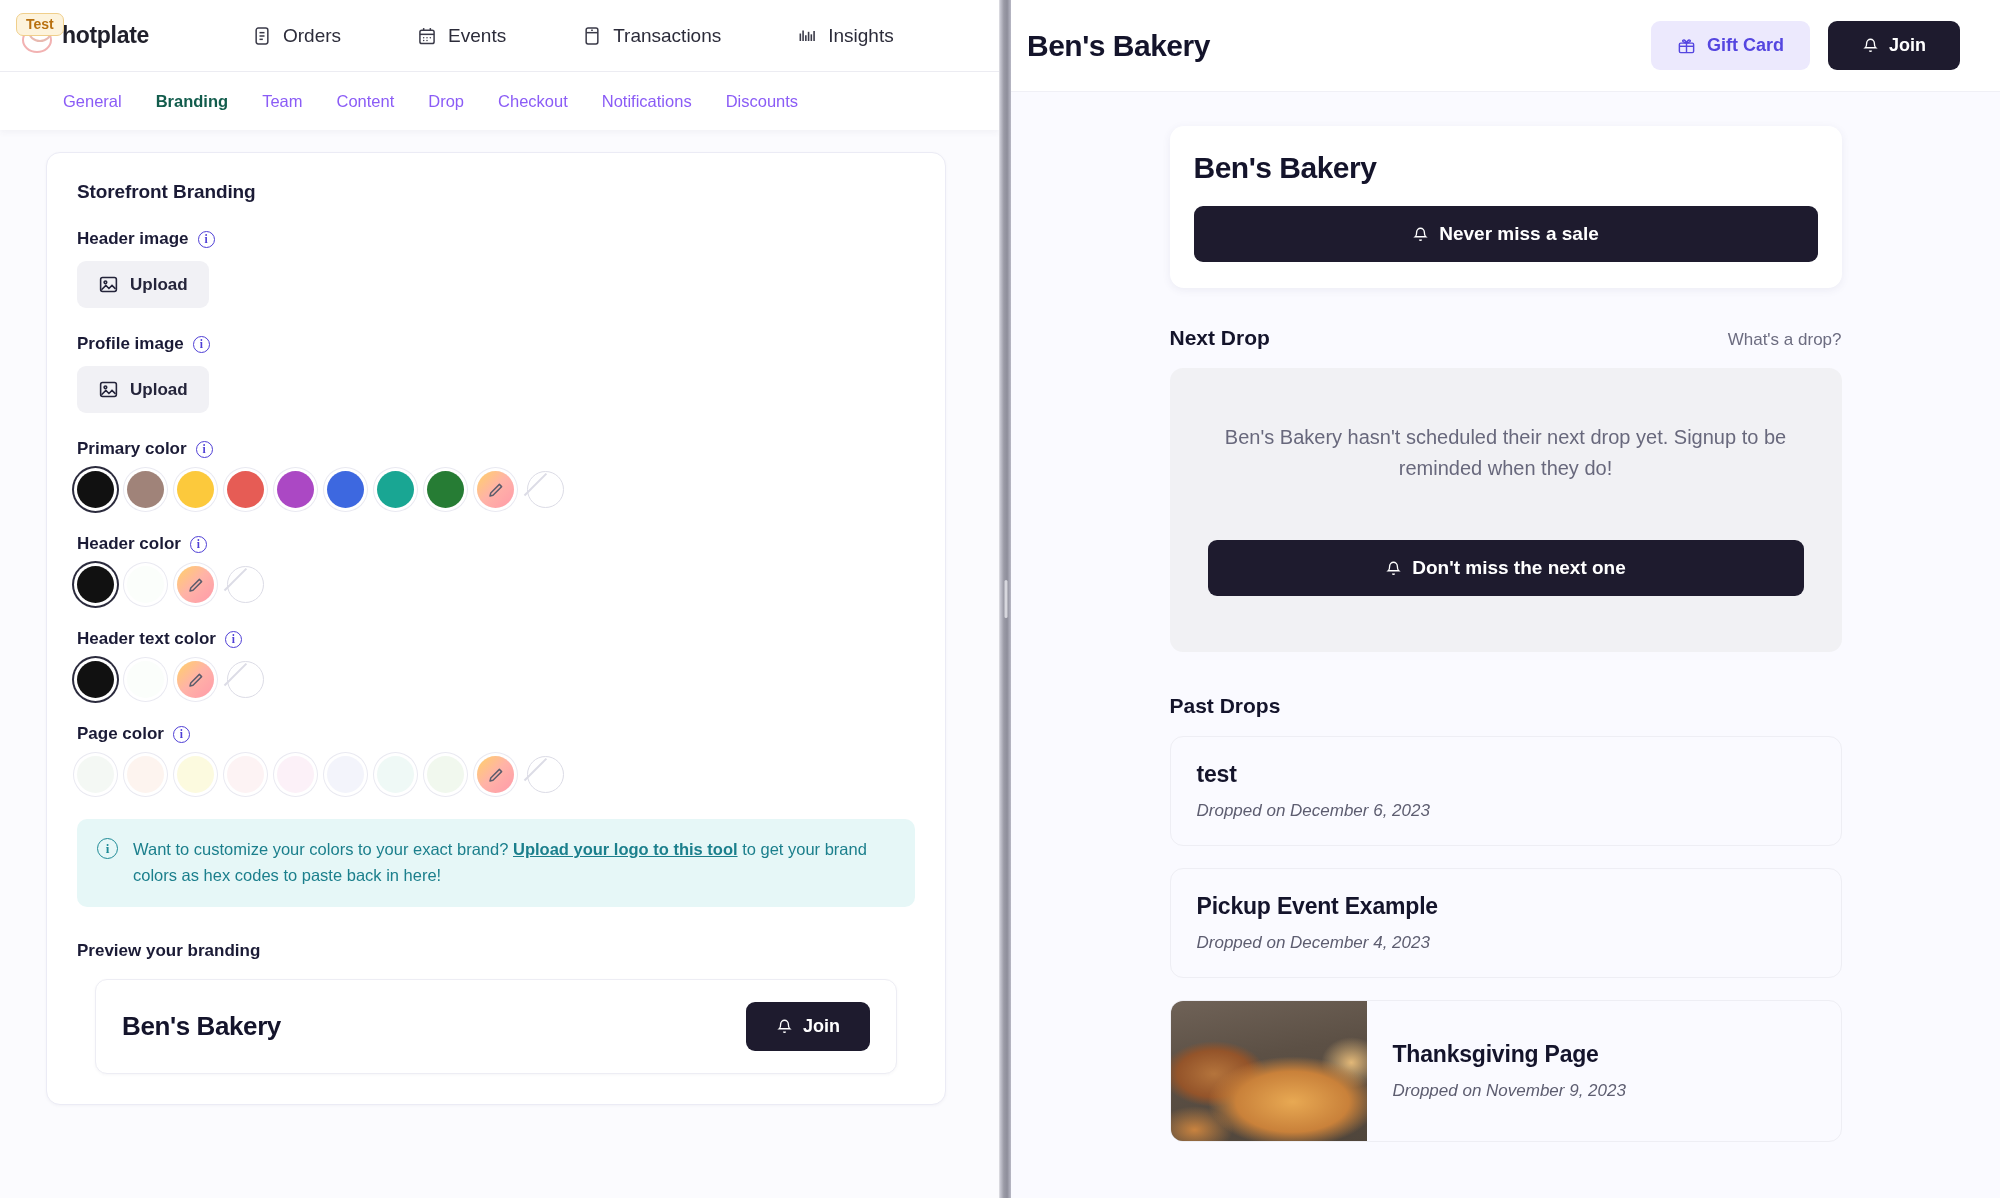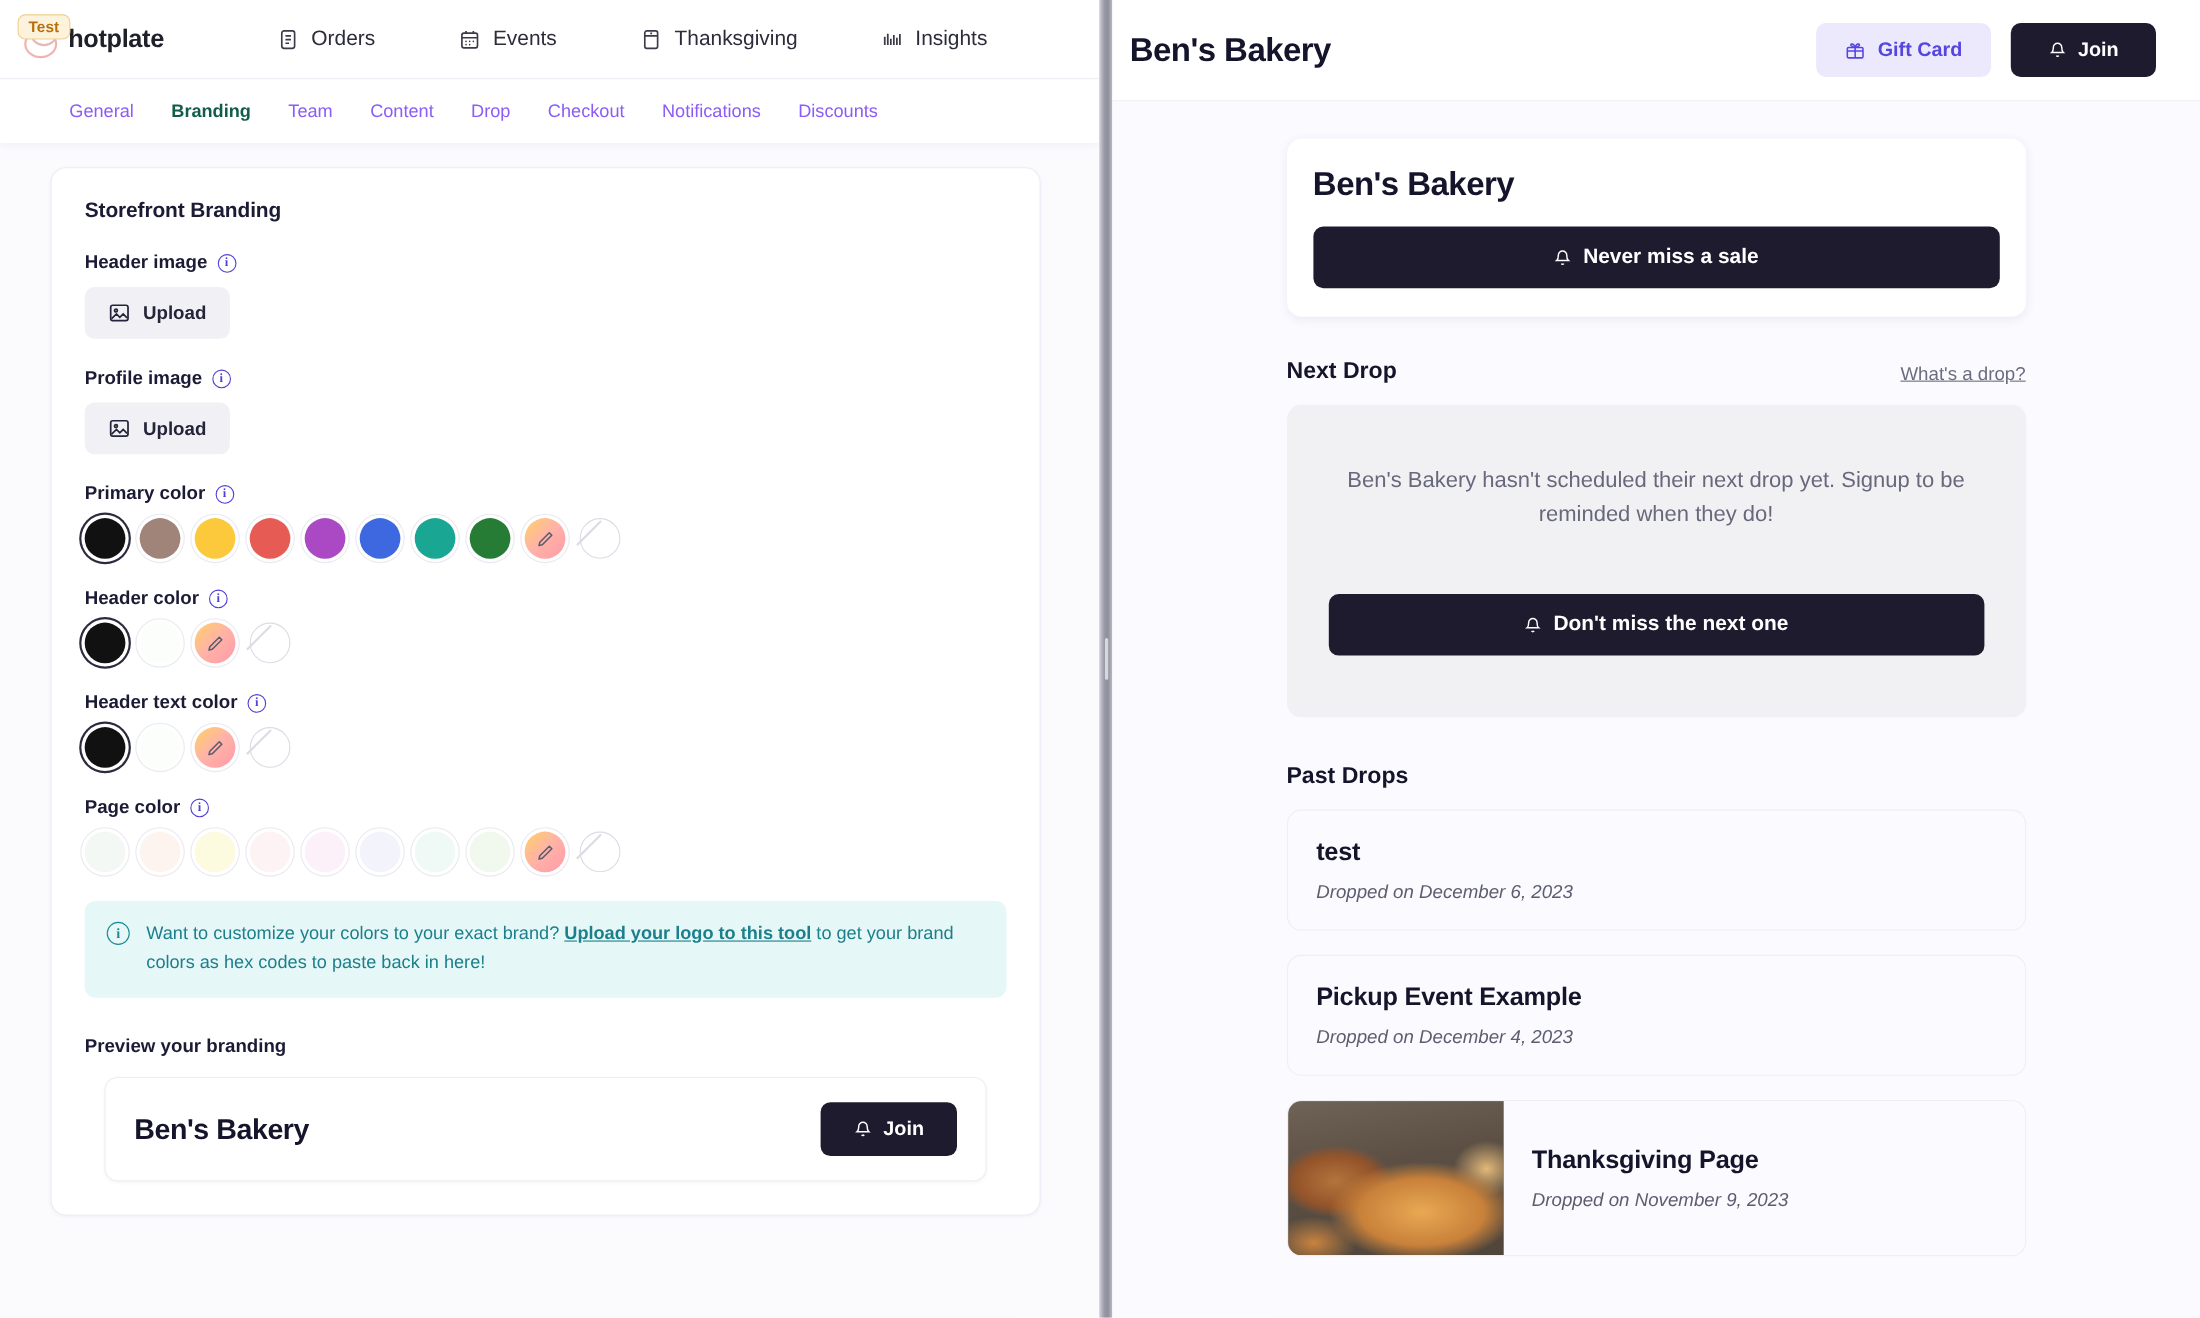--- a/index.html
+++ b/index.html
@@ -209,21 +209,21 @@
     padding: 25px 24px 26px; margin-bottom: 38px;
   }
   .hero-name { font-size: 30px; font-weight: 700; color: #14142b; letter-spacing: -0.5px; margin-bottom: 21px; }
   .wide-dark { width: 100%; padding: 17px 0; font-size: 19px; }
 
   .section-head {
     display: flex; align-items: flex-end; justify-content: space-between;
     margin-bottom: 18px;
   }
   .section-title { font-size: 21px; font-weight: 700; color: #14142b; }
-  .whats-link { font-size: 17px; color: #6c6c80; text-decoration: underline; cursor: pointer; }
+  .whats-link { font-size: 17px; color: #6c6c80; cursor: pointer; }
 
   .nextdrop-box {
     background: #f1f1f4; border-radius: 13px;
     padding: 54px 38px 56px; text-align: center; margin-bottom: 42px;
   }
   .nextdrop-msg {
     font-size: 20px; line-height: 1.55; color: #68687c;
     max-width: 580px; margin: 0 auto 56px;
   }
   .nextdrop-btn { width: 100%; padding: 17px 0; font-size: 19px; }
@@ -292,21 +292,21 @@
           <span>Events</span>
         </div>
         <div class="nav-link">
           <span>
             <svg class="nav-ico" viewBox="0 0 24 24" fill="none" stroke="currentColor" stroke-width="1.8">
               <rect x="5" y="2.5" width="14" height="19" rx="2.2"></rect>
                 <line x1="5" y1="8" x2="19" y2="8"></line>
                 <line x1="11" y1="5.2" x2="13" y2="5.2"></line>
             </svg>
           </span>
-          <span>Thanksgiving</span>
+          <span>Transactions</span>
         </div>
         <div class="nav-link">
           <span>
             <svg class="nav-ico" viewBox="0 0 24 24" fill="none" stroke="currentColor" stroke-width="1.9">
               <line x1="4" y1="18" x2="4" y2="9"></line>
                 <line x1="7.3" y1="18" x2="7.3" y2="5.5"></line>
                 <line x1="10.6" y1="18" x2="10.6" y2="11"></line>
                 <line x1="13.9" y1="18" x2="13.9" y2="7"></line>
                 <line x1="17.2" y1="18" x2="17.2" y2="10"></line>
                 <line x1="20.5" y1="18" x2="20.5" y2="6"></line>

